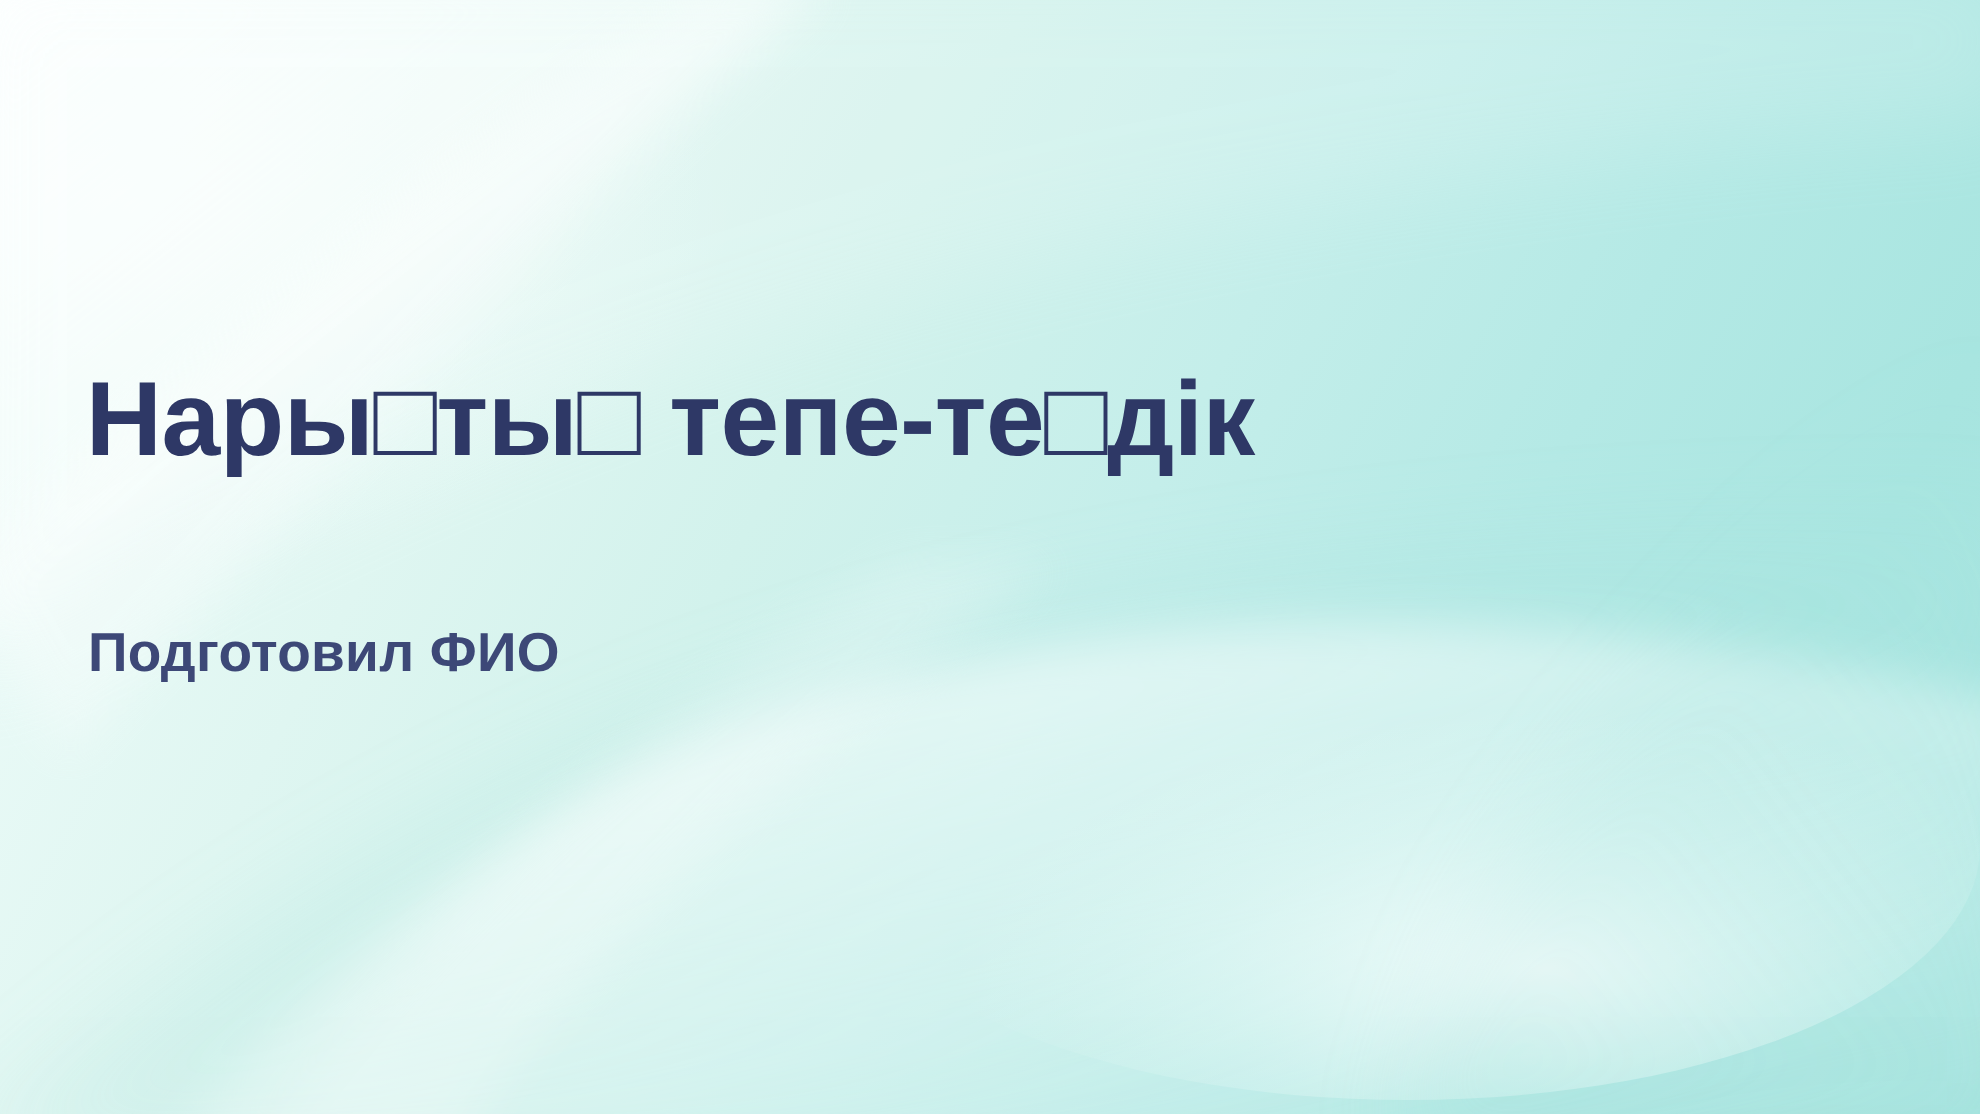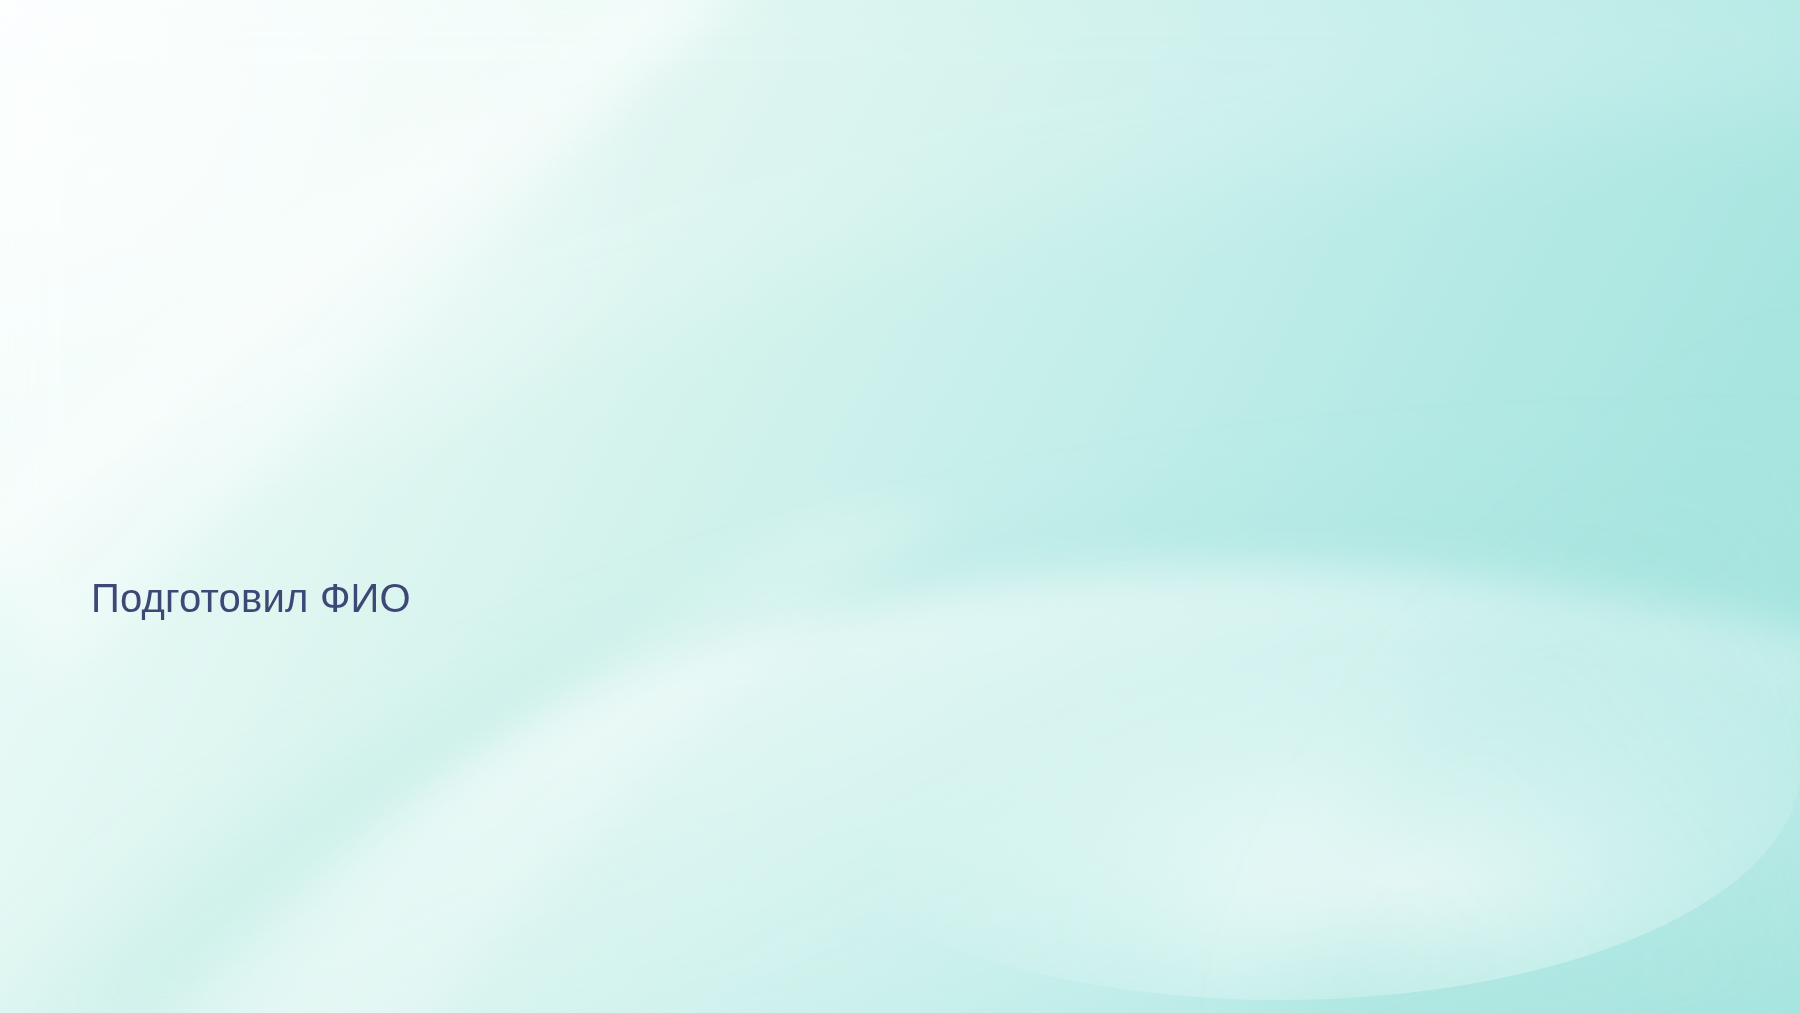--- a/index.html
+++ b/index.html
@@ -58,24 +58,24 @@
     font-weight: 700;
     letter-spacing: -0.5px;
     color: #2e3866;
     white-space: nowrap;
   }
 
   .slide-subtitle {
     position: absolute;
     top: 563px;
     left: 2px;
-    margin: 11px;
-    font-size: 40px;
+    margin: 0;
+    font-size: 50px;
     line-height: 1.2;
-    font-weight: 400;
+    font-weight: 700;
     letter-spacing: 0.2px;
     color: #3d4877;
     white-space: nowrap;
   }
 </style>
 </head>
 <body>
 
 <div id="slide">
 
@@ -137,17 +137,18 @@
                L 760,-10 C 620,110 470,250 330,400 C 230,505 140,600 60,690 Z" fill="#ffffff" opacity="0.30" filter="url(#soft)"></path>
 
       <path d="M 230,1053 C 330,910 470,760 640,630 C 700,584 760,545 820,512
                L 960,512 C 830,600 700,710 580,840 C 510,915 450,990 410,1053 Z" fill="#ffffff" opacity="0.22" filter="url(#soft)"></path>
 
       <path d="M 1840,1053 L 1840,300 C 1650,430 1480,610 1360,800 C 1320,865 1290,960 1270,1053 Z" fill="url(#gDeep2)" opacity="0.50" filter="url(#softer)"></path>
     </svg>
   </div>
 
   <div class="content">
+    <h1 class="slide-title">Нары□ты□ тепе-те□дік</h1>
 
     <p class="slide-subtitle">Подготовил ФИО</p>
   </div>
 
 </div>
 
 </body></html>

